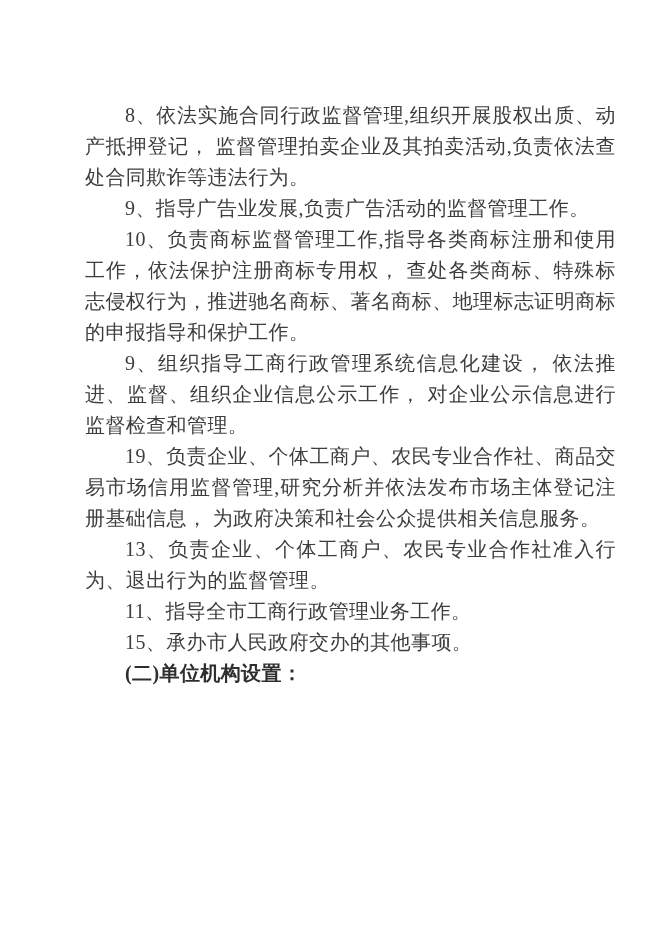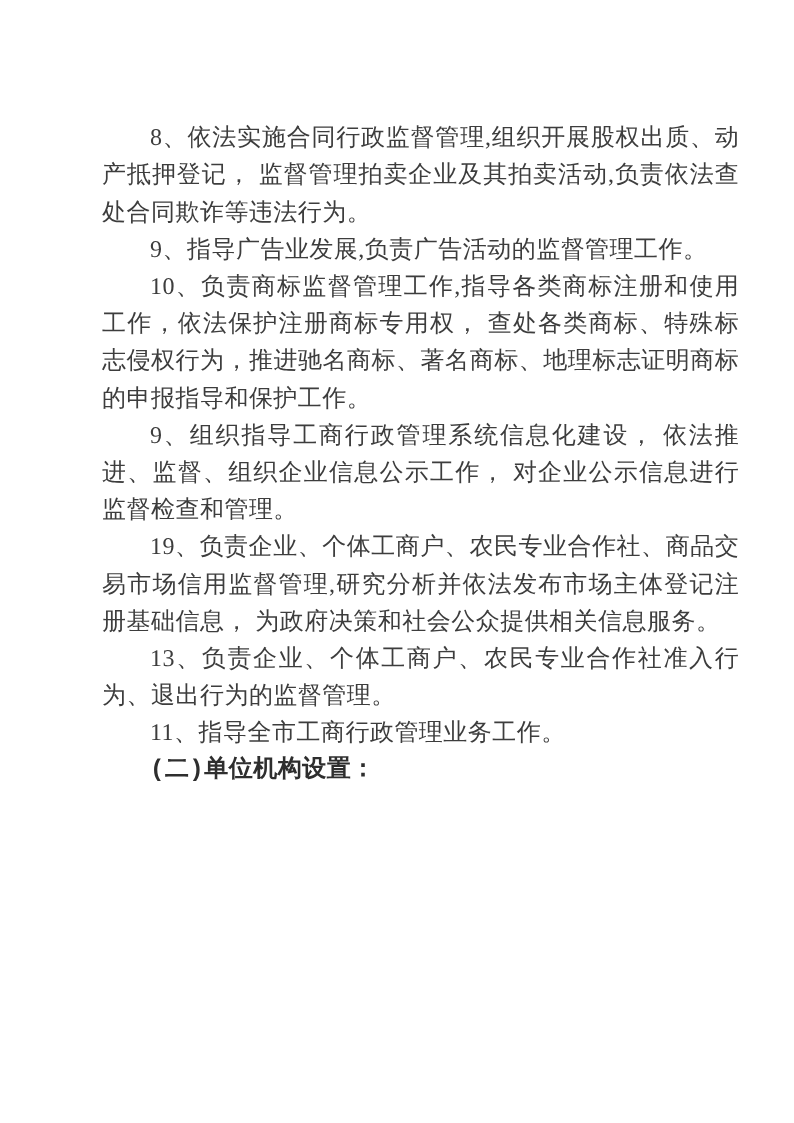--- a/index.html
+++ b/index.html
@@ -26,28 +26,28 @@
     text-align: justify;
     margin-top: 20px;
   }
   .para {
     margin: 0;
     text-indent: 2em;
   }
   .para.heading {
     font-weight: bold;
     color: #2e2e2e;
-    font-family: Liberation Mono, monospace;
   }
 </style>
 </head>
 <body style="background: rgb(255, 255, 255);">
 
 <div class="page" style="color: rgb(61, 61, 61);">
   <p class="para">8、依法实施合同行政监督管理,组织开展股权出质、动产抵押登记， 监督管理拍卖企业及其拍卖活动,负责依法查处合同欺诈等违法行为。</p>
   <p class="para">9、指导广告业发展,负责广告活动的监督管理工作。</p>
   <p class="para">10、负责商标监督管理工作,指导各类商标注册和使用工作，依法保护注册商标专用权， 查处各类商标、特殊标志侵权行为，推进驰名商标、著名商标、地理标志证明商标的申报指导和保护工作。</p>
   <p class="para">9、组织指导工商行政管理系统信息化建设， 依法推进、监督、组织企业信息公示工作， 对企业公示信息进行监督检查和管理。</p>
   <p class="para">19、负责企业、个体工商户、农民专业合作社、商品交易市场信用监督管理,研究分析并依法发布市场主体登记注册基础信息， 为政府决策和社会公众提供相关信息服务。</p>
   <p class="para">13、负责企业、个体工商户、农民专业合作社准入行为、退出行为的监督管理。</p>
   <p class="para">11、指导全市工商行政管理业务工作。</p>
+  <p class="para">15、承办市人民政府交办的其他事项。</p>
   <p class="para heading">(二)单位机构设置：</p>
 </div>
 
 </body></html>

